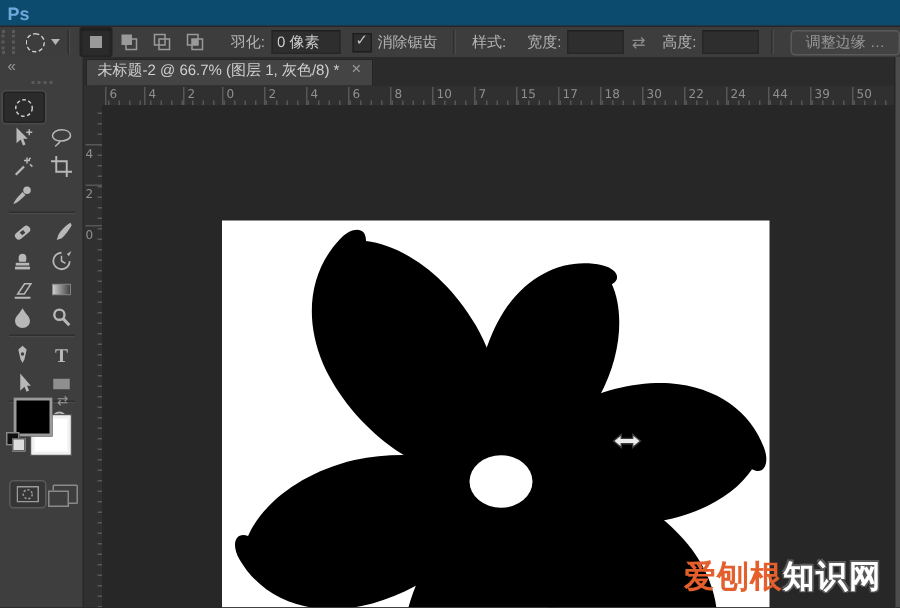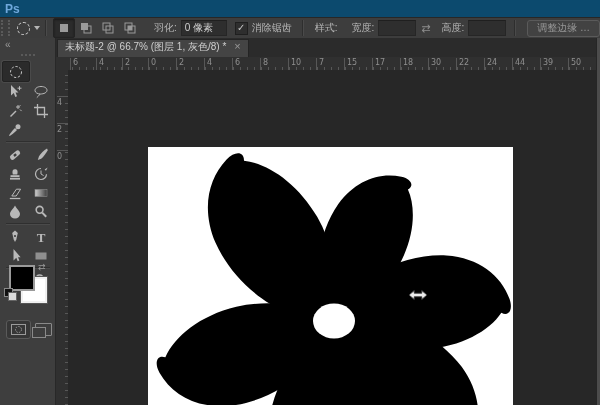--- a/index.html
+++ b/index.html
@@ -470,14 +470,17 @@
         <path d="M0,0 C6,-26 36,-46 64,-48 C84,-49 99,-40 106,-26 C109,-20 107,-15 102,-17 C96,-5 80,7 58,11 C34,15 10,8 0,0 Z" transform="translate(186,173) rotate(57) scale(1.7)" fill="#000000"></path>
         <circle cx="186" cy="173" r="48" fill="#000000"></circle>
         <ellipse cx="186" cy="174" rx="21" ry="17.5" fill="#ffffff"></ellipse>
       </svg>
   </div>
   <div id="cursor">
     <svg width="20" height="12" viewBox="0 0 20 12">
         <path d="M1,6 L6.2,1.6 L6.2,4.2 L13.8,4.2 L13.8,1.6 L19,6 L13.8,10.4 L13.8,7.8 L6.2,7.8 L6.2,10.4 Z" fill="#ececec" stroke="#3a3a3a" stroke-width="0.9"></path>
       </svg>
   </div>
+  <div id="watermark">
+    <span id="wm-orange" style="color: rgb(228, 95, 43);">爱刨根</span><span id="wm-white">知识网</span>
+  </div>
 </div>
 <div id="right-strip"></div>
 
 </body></html>

